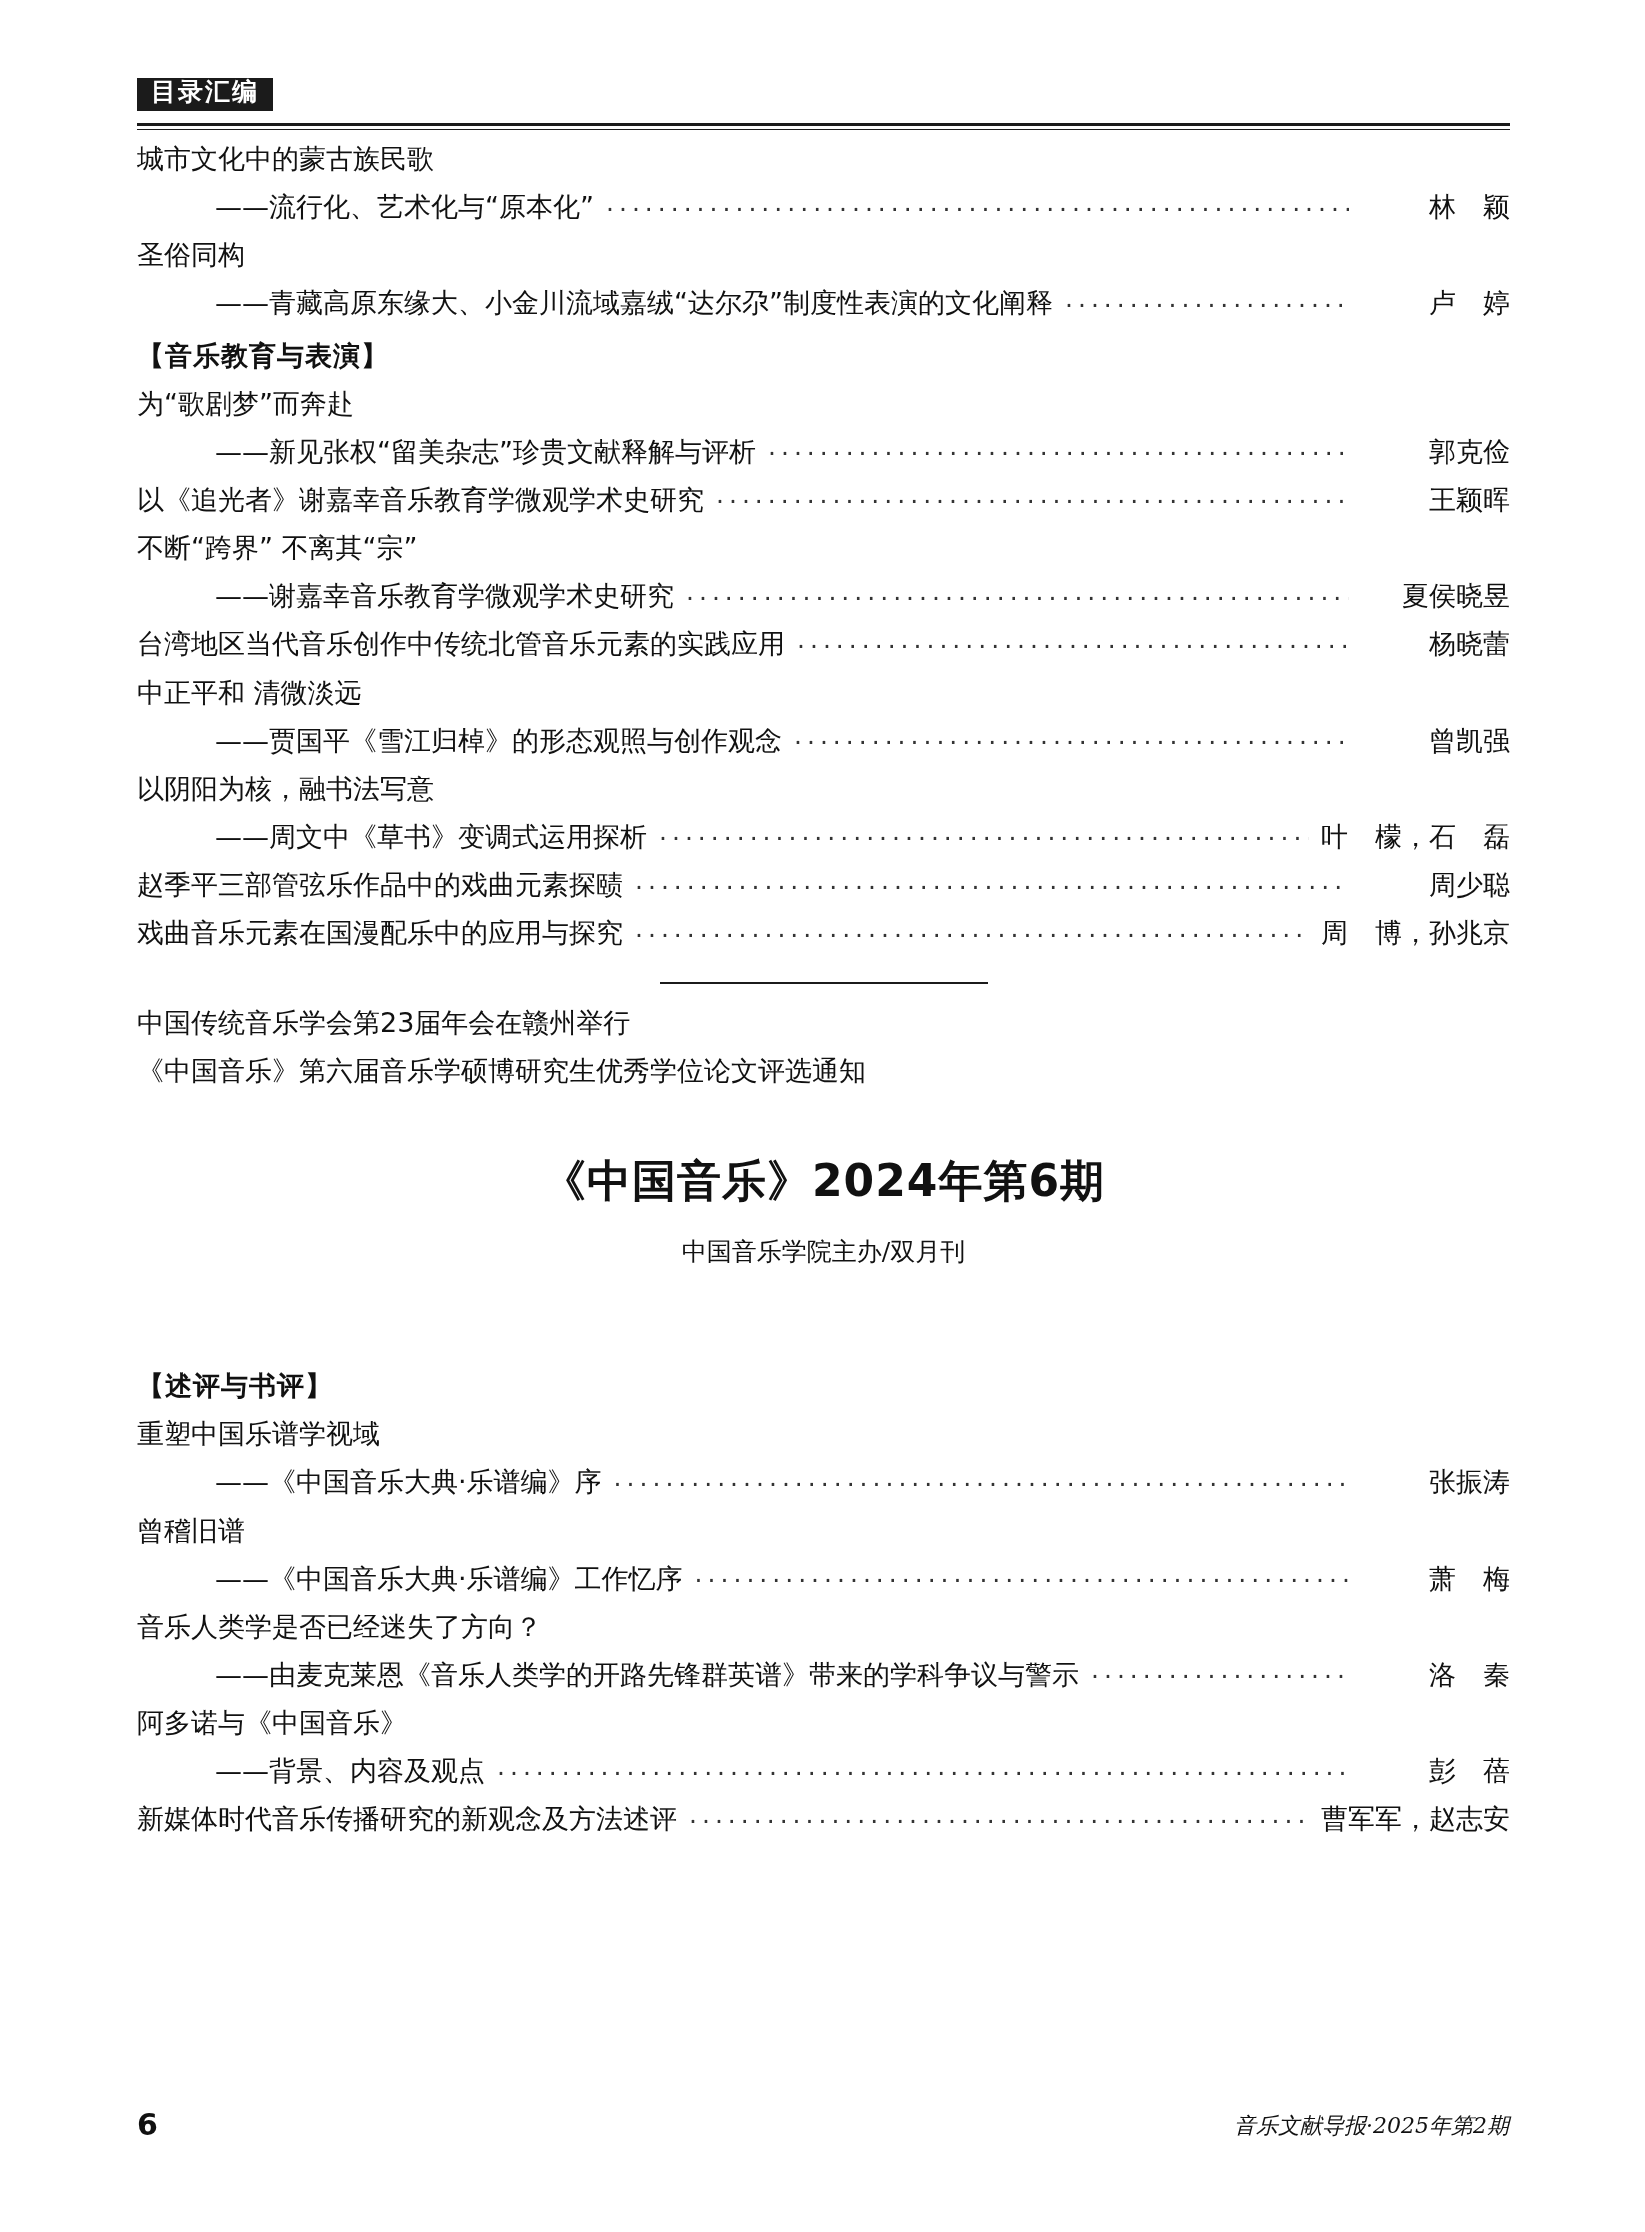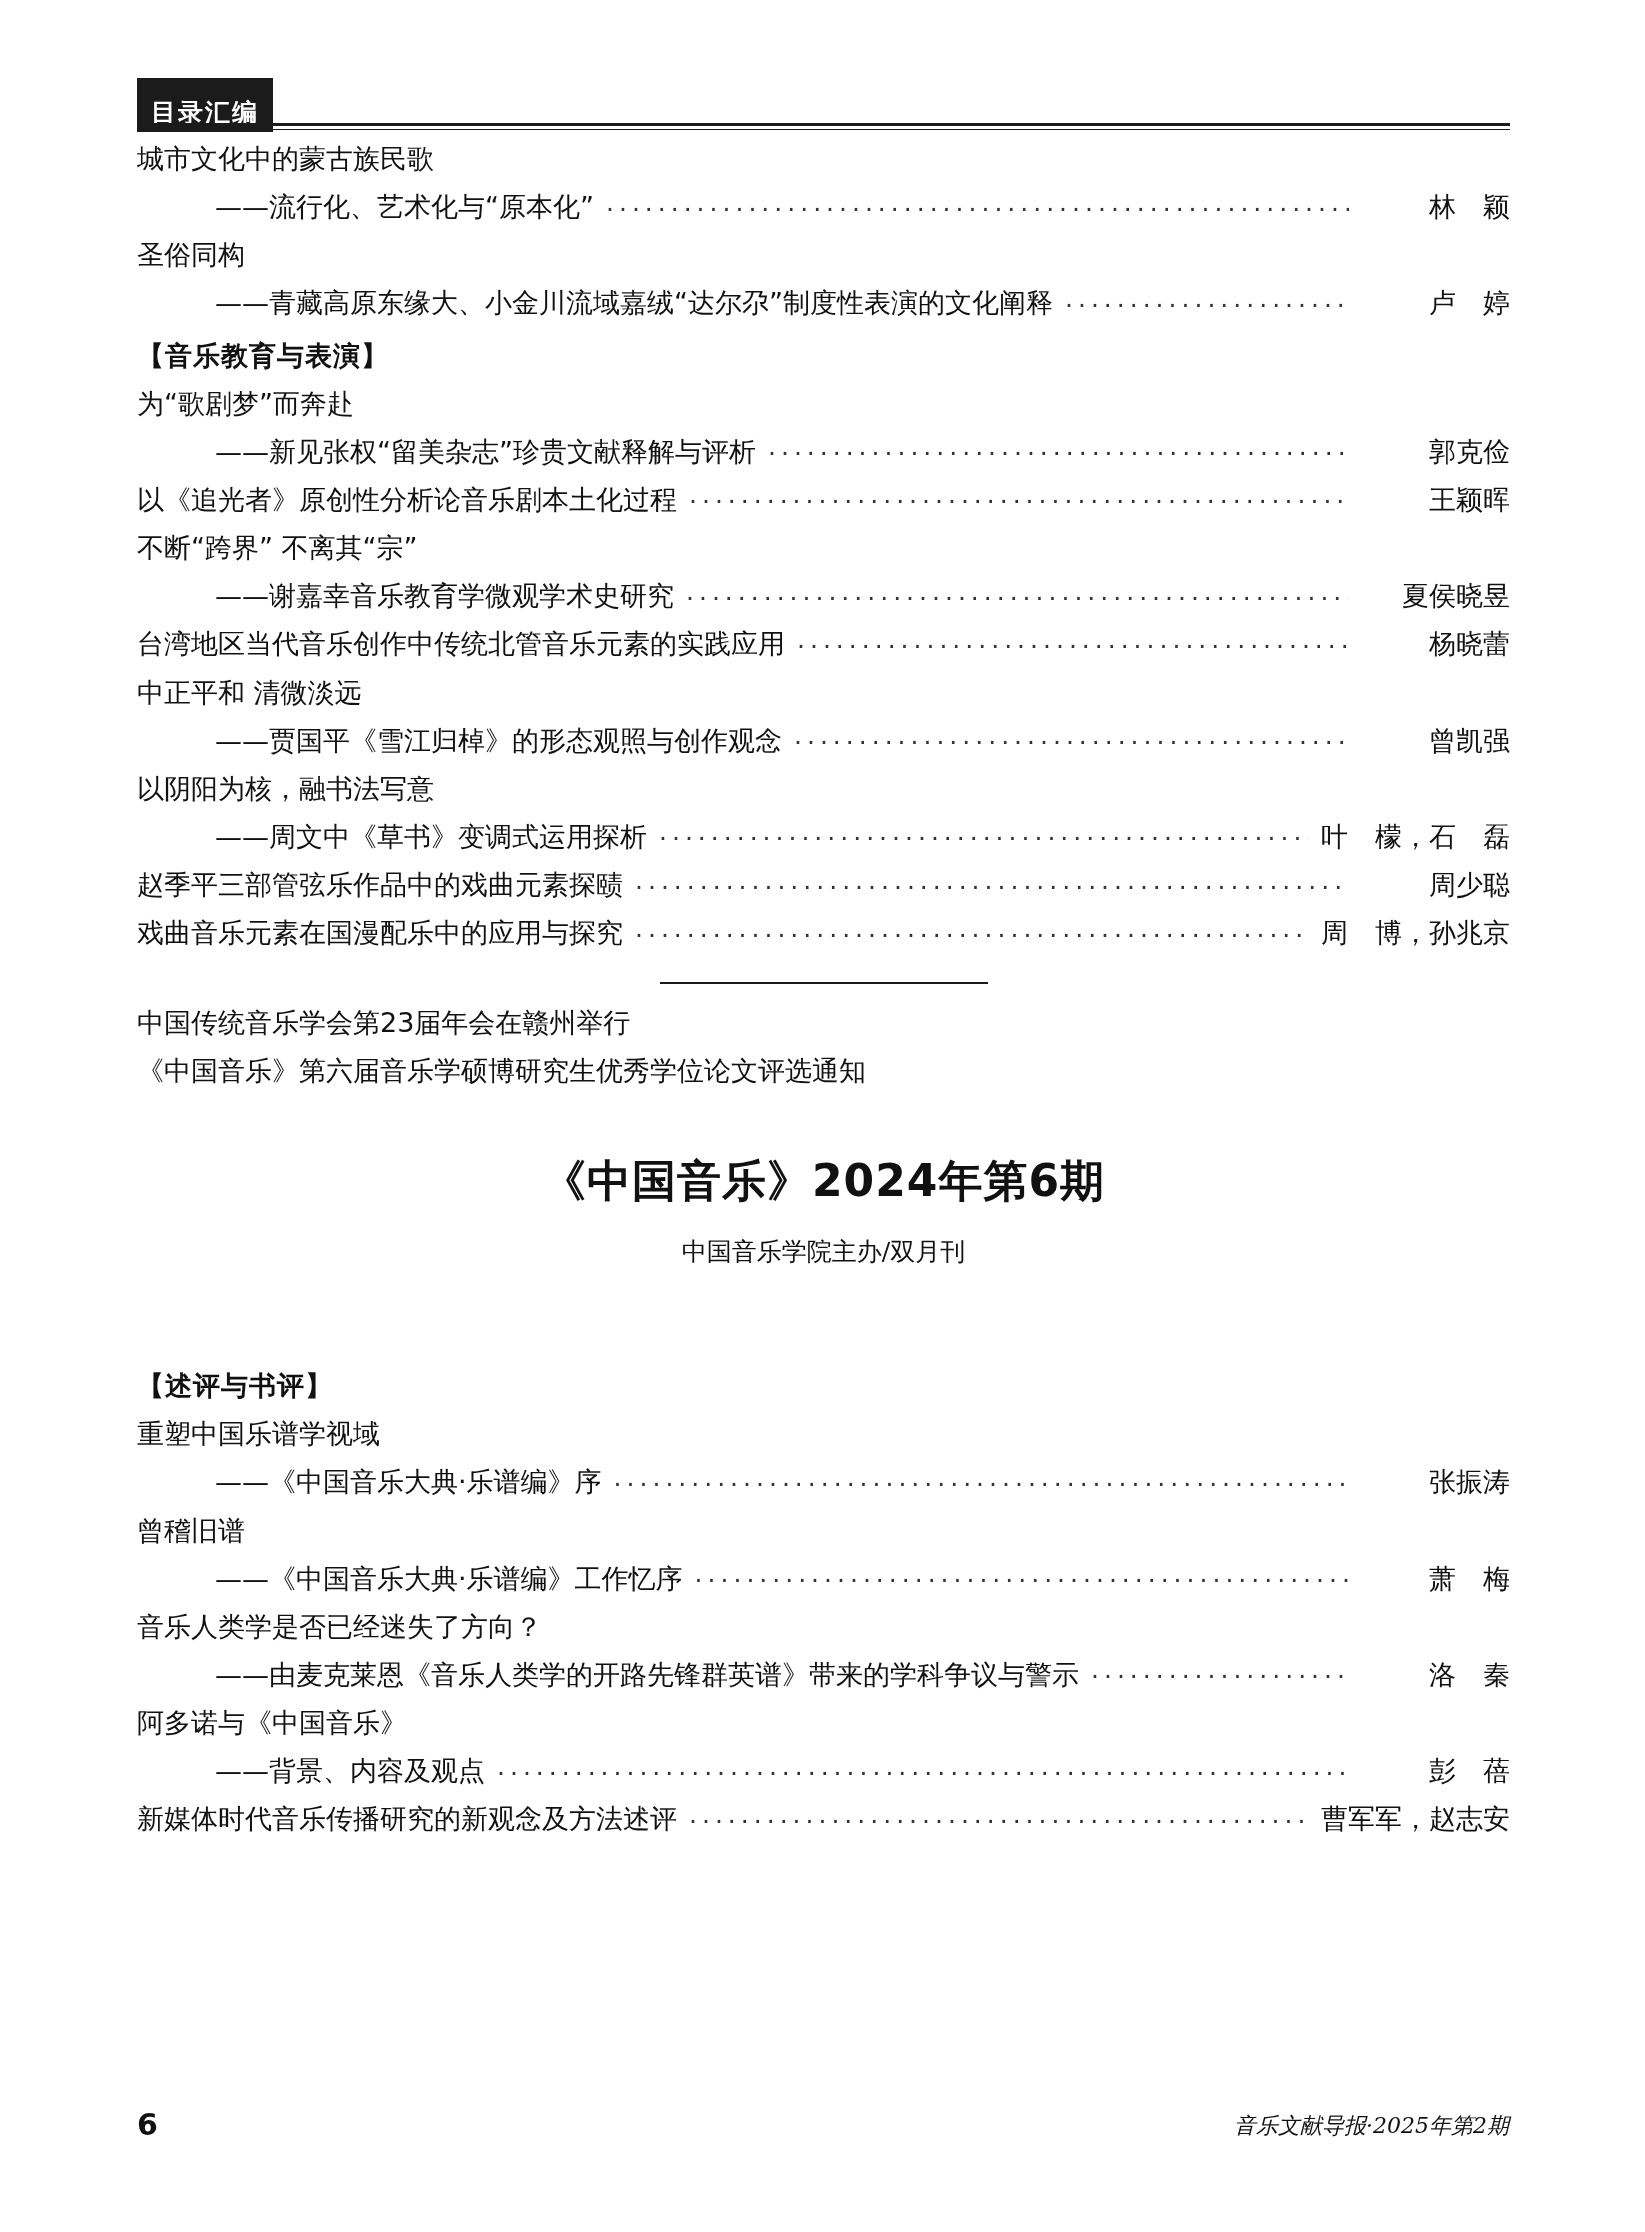--- a/index.html
+++ b/index.html
@@ -28,21 +28,21 @@
     position: relative;
     height: 52px;
   }
   .runhead-tag {
     display: inline-block;
     background: #1b1b1b;
     color: #ffffff;
     font-size: 25px;
     font-weight: bold;
     letter-spacing: 2px;
-    padding: 22px 14px 7px 14px;
+    padding: 1px 14px 7px 14px;
     line-height: 1;
   }
   .runhead-rule {
     position: absolute;
     left: 0;
     right: 0;
     bottom: 0;
     border-top: 3px solid #1b1b1b;
   }
   .runhead-rule::after {
@@ -189,21 +189,21 @@
           <span class="author">卢　婷</span>
         </div>
         <div class="sec">【音乐教育与表演】</div>
         <div class="row plain">为“歌剧梦”而奔赴</div>
         <div class="row indent">
           <span class="ttl">——新见张权“留美杂志”珍贵文献释解与评析</span>
           <span class="leader"></span>
           <span class="author">郭克俭</span>
         </div>
         <div class="row">
-          <span class="ttl">以《追光者》原创性分析论音乐剧本土化过程</span>
+          <span class="ttl">以《追光者》谢嘉幸音乐教育学微观学术史研究</span>
           <span class="leader"></span>
           <span class="author">王颖晖</span>
         </div>
         <div class="row plain">不断“跨界”  不离其“宗”</div>
         <div class="row indent">
           <span class="ttl">——谢嘉幸音乐教育学微观学术史研究</span>
           <span class="leader"></span>
           <span class="author">夏侯晓昱</span>
         </div>
         <div class="row">

